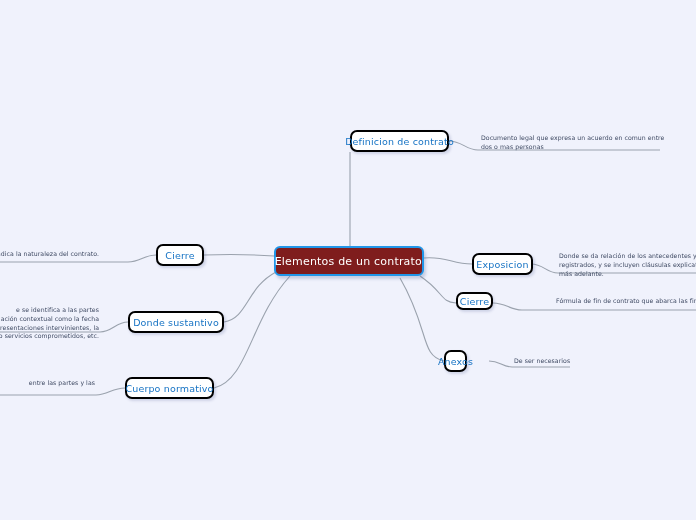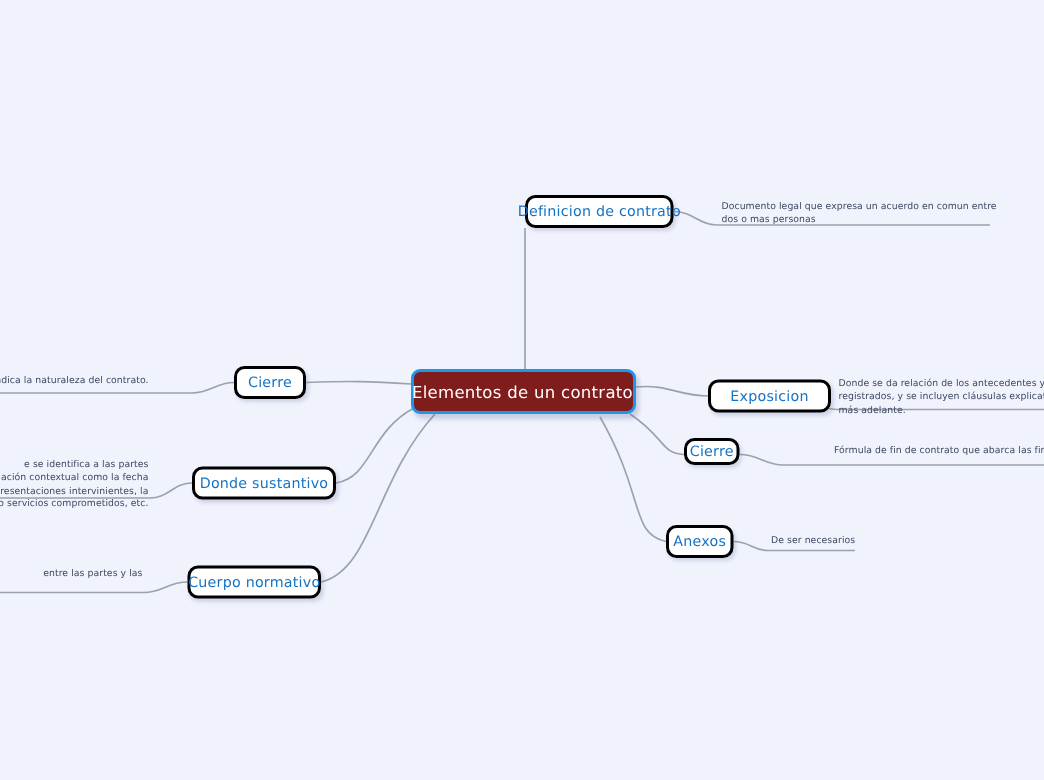--- a/index.html
+++ b/index.html
@@ -107,29 +107,29 @@
   </div>
 
   <div class="node" style="left:128px; top:311px; width:96px; height:22px;">
     <span>Donde sustantivo</span>
   </div>
 
   <div class="node" style="left:125px; top:377px; width:89px; height:22px;">
     <span>Cuerpo normativo</span>
   </div>
 
-  <div class="node" style="left:472px; top:253px; width:82px; height:22px;">
+  <div class="node" style="left:472px; top:253px; width:61px; height:22px;">
     <span>Exposicion</span>
   </div>
 
   <div class="node" style="left:456px; top:292px; width:37px; height:18px;">
     <span>Cierre</span>
   </div>
 
-  <div class="node" style="left:444px; top:350px; width:45px; height:22px;">
+  <div class="node" style="left:444px; top:350px; width:23px; height:22px;">
     <span>Anexos</span>
   </div>
 
   <div class="leaf right" style="left:481px; top:134px; width:215px;">Documento legal que expresa un acuerdo en comun entre
 dos o mas personas</div>
 
   <div class="leaf left" style="left:-16px; top:250px; width:115px;">se indica la naturaleza del contrato.</div>
 
   <div class="leaf left" style="left:-31px; top:306px; width:130px;">e se identifica a las partes
 información contextual como la fecha

